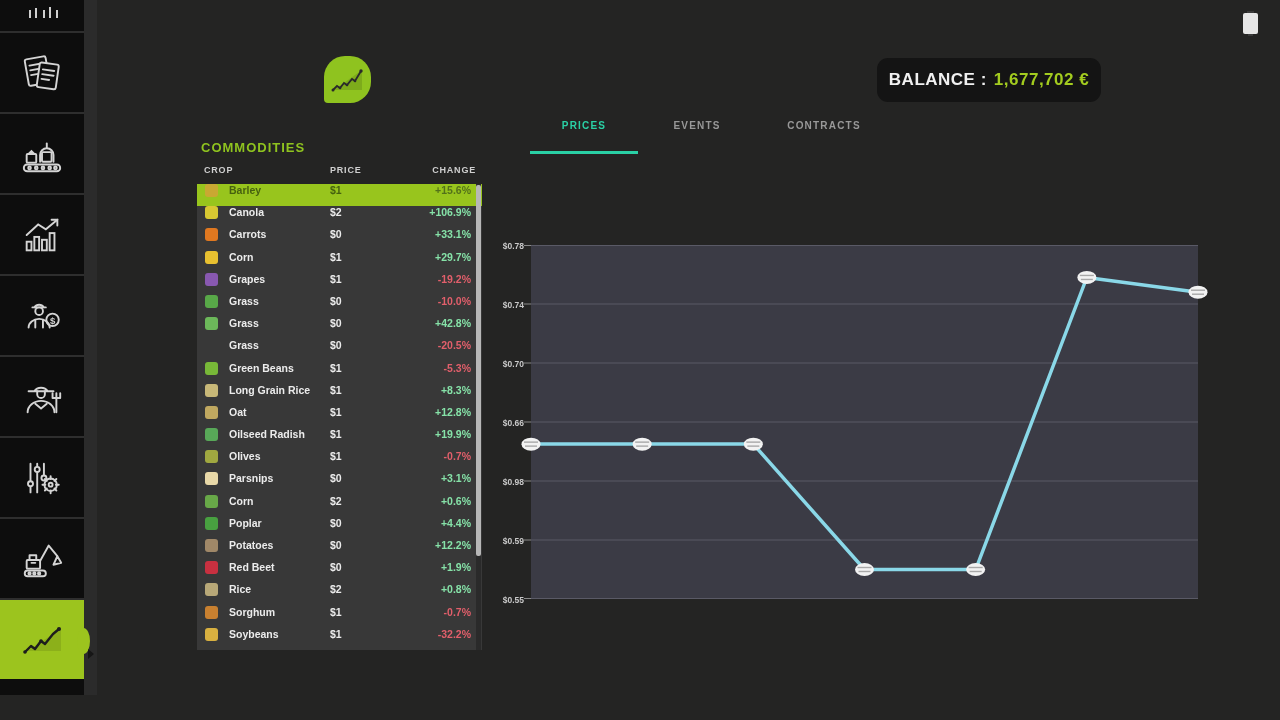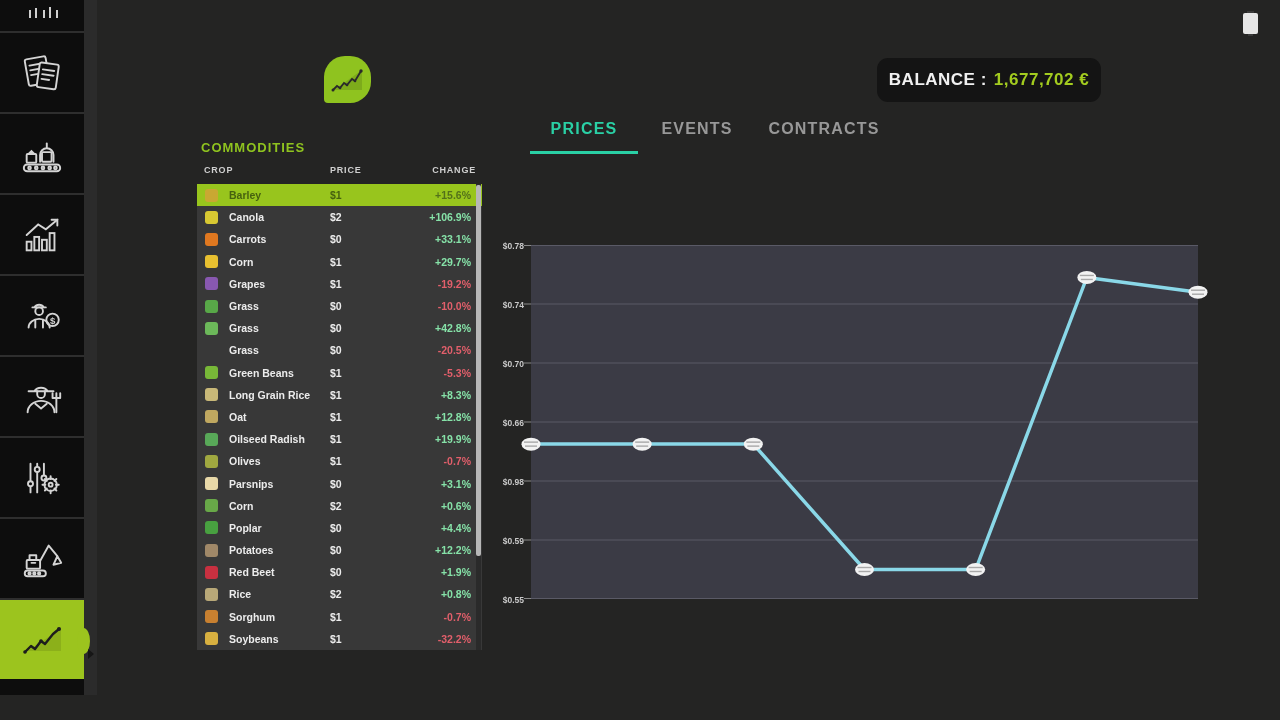--- a/index.html
+++ b/index.html
@@ -26,36 +26,36 @@
           background:#8fc31f; border-radius:21px 21px 21px 4px; }
   .logo svg { position:absolute; left:4px; top:6px; }
   .title { position:absolute; left:380px; top:64px; font-size:28px; color:#f2f2f2;
            letter-spacing:1.5px; font-weight:500; }
   .balance { position:absolute; left:877px; top:58px; width:224px; height:44px; background:#141414;
              border-radius:11px; display:flex; align-items:center; justify-content:center; gap:7px;text-align:right; }
   .balance .lbl { color:#f0f0f0; font-size:17px; font-weight:600; letter-spacing:0.5px; }
   .balance .val { color:#a3cc1f; font-size:17px; font-weight:700; letter-spacing:0.5px; }
 
   
-  .tab { position:absolute; top:120px; transform:translateX(-50%); font-size:16px; font-weight:700;
+  .tab { position:absolute; top:120px; transform:translateX(-50%); font-size:10px; font-weight:700;
          letter-spacing:1.2px; color:#989898; cursor:pointer; }
   .tab.active { color:#2ad0a5; }
   .tab-underline { position:absolute; left:530px; top:151px; width:108px; height:3px; background:#2ad0a5; }
 
   
   .commodities-title { position:absolute; left:201px; top:140px; font-size:13px; font-weight:700;
                        letter-spacing:1px; color:#8fc31f; }
   .col-headers { position:absolute; left:197px; top:165px; width:285px; height:14px;
                  font-size:9px; font-weight:700; letter-spacing:0.8px; color:#cfcfcf; }
   .col-headers .c1 { position:absolute; left:7px; }
   .col-headers .c2 { position:absolute; left:133px; }
   .col-headers .c3 { position:absolute; right:6px; }
   .table { position:absolute; left:197px; top:184px; width:285px; height:466px;
            display:flex; flex-direction:column; background:#383838; }
-  .row { position:relative; flex:1; display:flex; align-items:center; background:#383838; }
+  .row { position:relative; flex:1; display:flex; background:#383838; }
   .row.selected { background:#98c51d; }
   .crop-icon { width:13px; height:13px; border-radius:3px; margin-left:8px; flex:none; }
   .crop-name { margin-left:11px; font-size:10.5px; font-weight:600; color:#ececec; }
   .crop-price { position:absolute; left:133px; font-size:10.5px; font-weight:600; color:#ececec; }
   .crop-change { position:absolute; right:11px; font-size:10.5px; font-weight:700; }
   .crop-change.pos { color:#86e2a8; }
   .crop-change.neg { color:#e25f6b; }
   .row.selected .crop-name, .row.selected .crop-price { color:#46610f; }
   .row.selected .crop-change { color:#53711a !important; }
   .scrollbar-track { position:absolute; left:476px; top:184px; width:5px; height:466px; background:#2a2a2a; }

